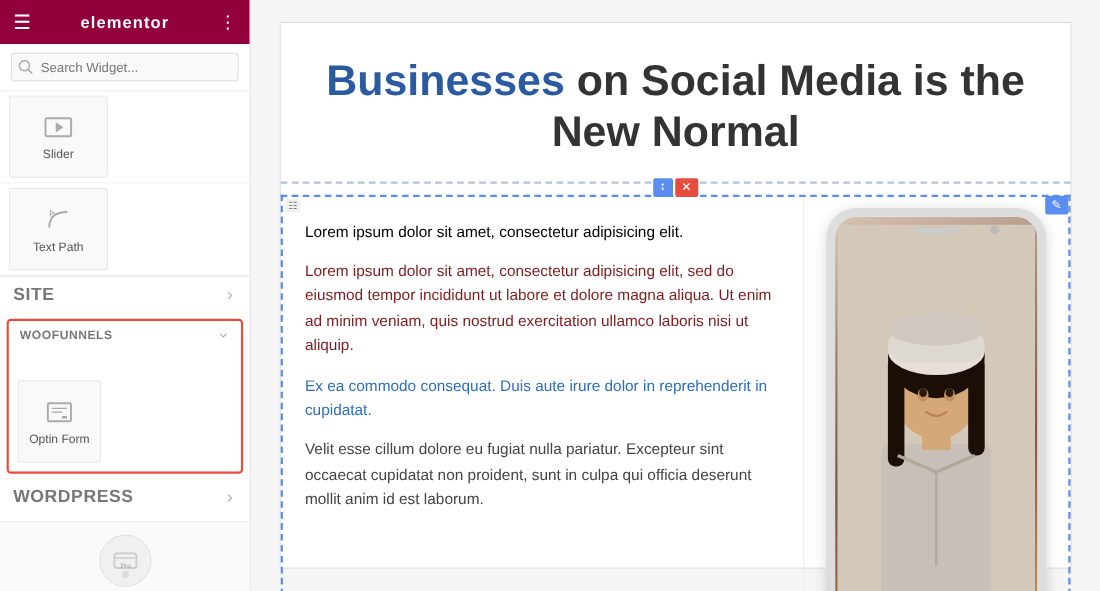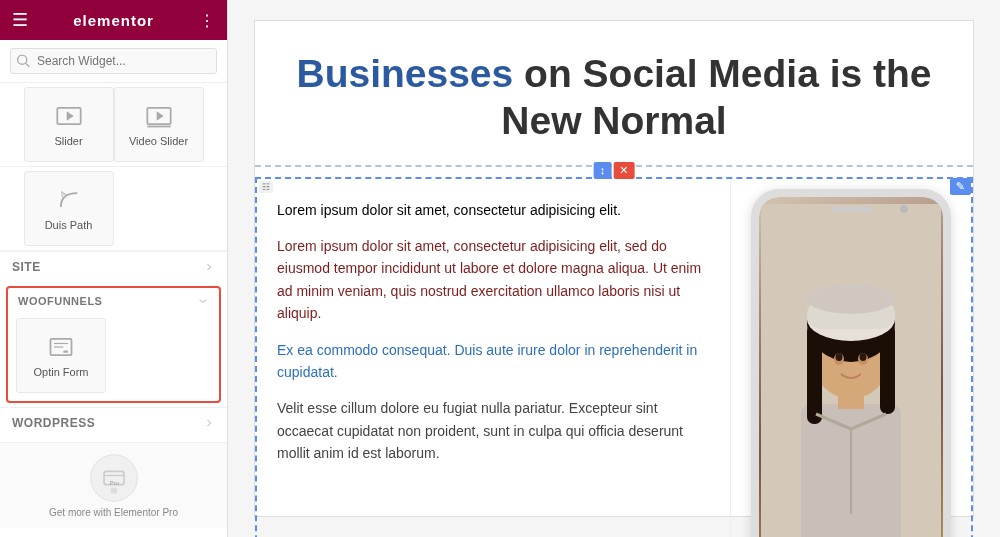--- a/index.html
+++ b/index.html
@@ -77,21 +77,21 @@
 
     .sidebar-scroll {
       flex: 1;
       overflow-y: auto;
       overflow-x: hidden;
     }
 
     
     .widget-row {
       display: flex;
-      justify-content: center;
+      justify-content: flex-start;
       padding: 4px 8px;
       border-bottom: 1px solid #f0f0f0;
     }
 
     .widget-item {
       width: 90px;
       height: 75px;
       display: flex;
       flex-direction: column;
       align-items: center;
@@ -114,21 +114,21 @@
       color: #555;
       text-align: center;
     }
 
     
     .section-label {
       display: flex;
       align-items: center;
       justify-content: space-between;
       padding: 8px 12px;
-      font-size: 12px;
+      font-size: 16px;
       font-weight: bold;
       color: #777;
       letter-spacing: 0.5px;
       border-top: 1px solid #f0f0f0;
       cursor: pointer;
     }
 
     .section-label svg {
       width: 12px;
       height: 12px;
@@ -163,21 +163,22 @@
     }
 
     .woofunnels-widgets {
       display: flex;
       justify-content: flex-start;
       gap: 8px;
       padding: 4px 8px 8px 8px;
     }
 
     .woofunnels-widgets .widget-item {
-      width: 90px;
+      width: 76px;
+      margin-top: 24px;
     }
 
     
     .pro-promo {
       display: flex;
       flex-direction: column;
       align-items: center;
       padding: 10px;
       margin-top: 4px;
       background: #fafafa;
@@ -413,37 +414,29 @@
   <div class="sidebar-scroll">
 
     <div class="widget-row">
       <div class="widget-item">
         <svg viewBox="0 0 24 24">
             <rect x="2" y="5" width="20" height="14" rx="1" fill="none" stroke="#aaa" stroke-width="1.5"></rect>
             <polygon points="10,8 16,12 10,16" fill="#aaa"></polygon>
           </svg>
         <span>Slider</span>
       </div>
-      <div class="widget-item">
-        <svg viewBox="0 0 24 24">
-            <rect x="2" y="5" width="20" height="14" rx="1" fill="none" stroke="#aaa" stroke-width="1.5"></rect>
-            <polygon points="10,8 16,12 10,16" fill="#aaa"></polygon>
-            <line x1="2" y1="21" x2="22" y2="21" stroke="#aaa" stroke-width="1.5"></line>
-          </svg>
-        <span>Video Slider</span>
-      </div>
     </div>
 
     <div class="widget-row">
       <div class="widget-item">
         <svg viewBox="0 0 24 24">
           <path d="M5 18 Q5 6 19 6" fill="none" stroke="#aaa" stroke-width="1.5"></path>
           <text x="6" y="10" font-size="7" fill="#aaa" transform="rotate(-30 6 10)">A</text>
         </svg>
-        <span>Duis Path</span>
+        <span>Text Path</span>
       </div>
       <div class="widget-item" style="visibility:hidden;"></div>
     </div>
 
     <div class="section-label">
       <span>SITE</span>
       <svg viewBox="0 0 24 24">
           <path d="M9 18l6-6-6-6" fill="none" stroke="#aaa" stroke-width="2"></path>
         </svg>
     </div>

